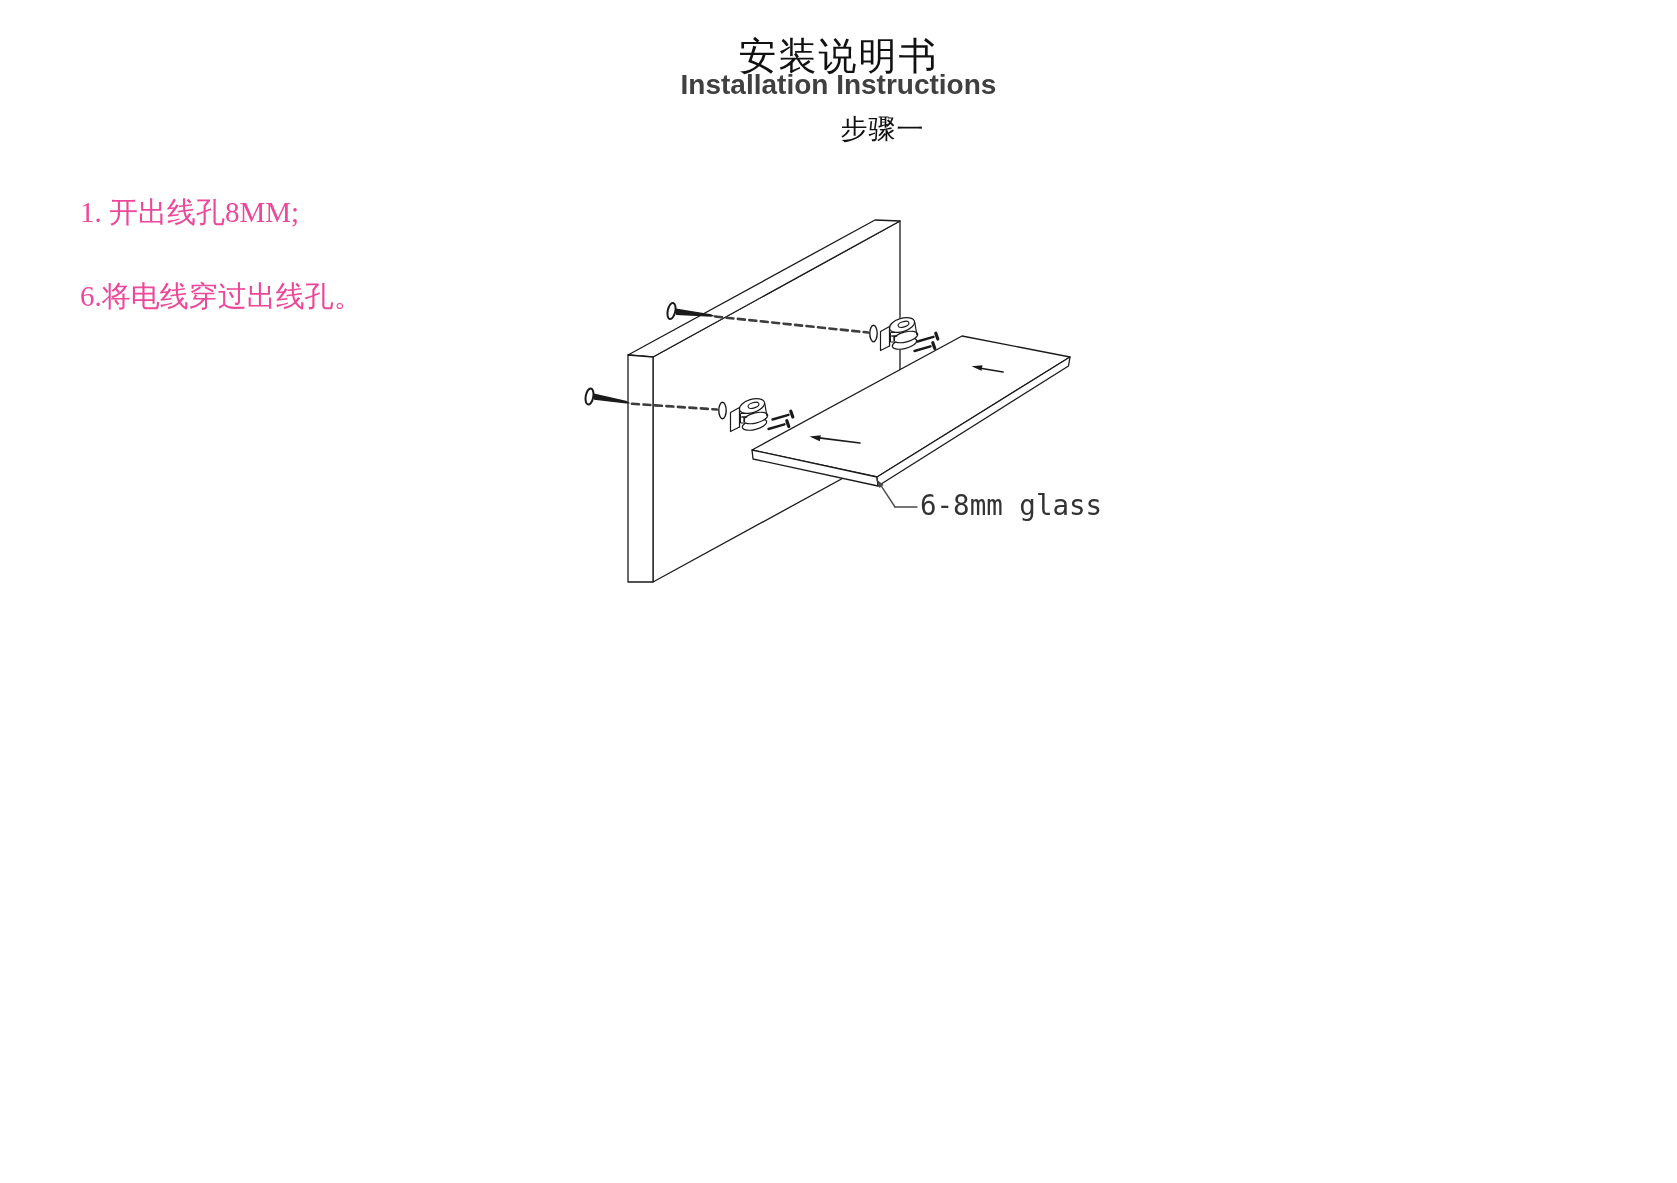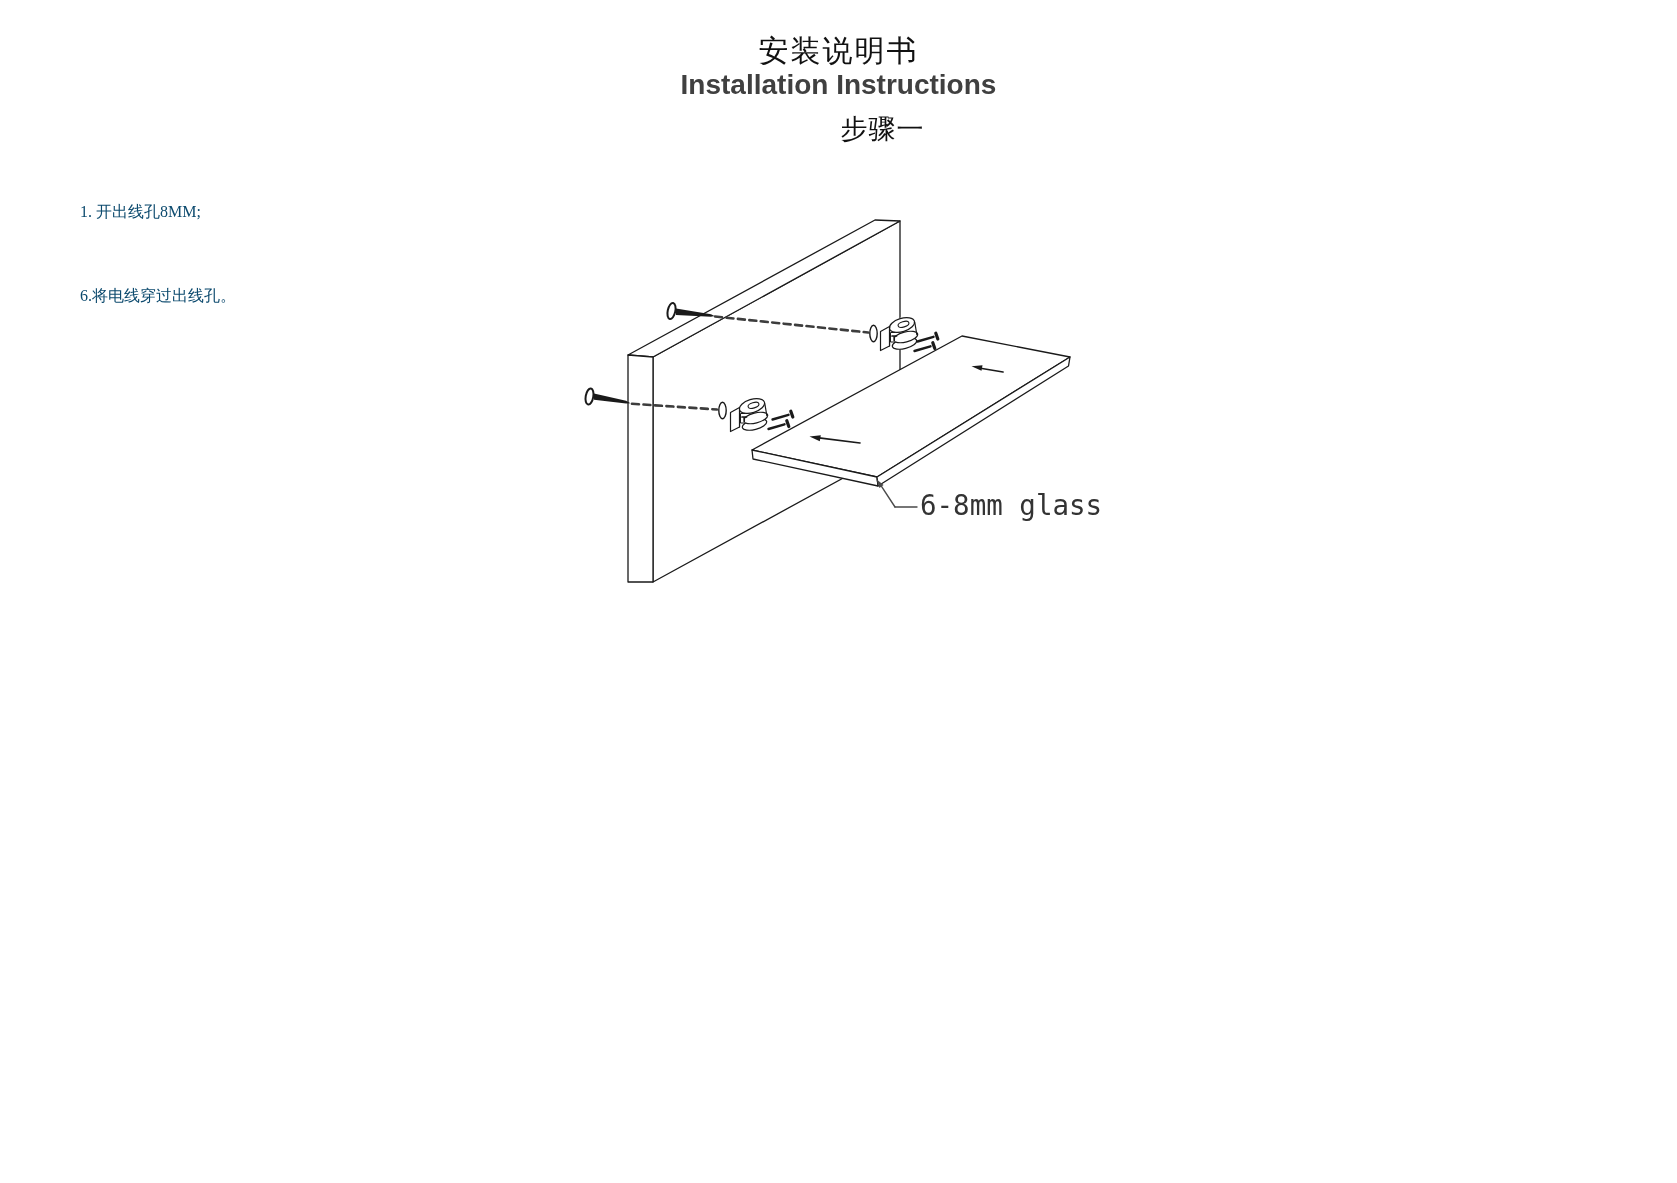--- a/index.html
+++ b/index.html
@@ -2,36 +2,36 @@
 <html><head>
 <meta charset="utf-8">
 <style>
   html,body{margin:0;padding:0;background:#fff;}
   .page{
     position:relative;width:1677px;height:1183px;background:#ffffff;
     font-family:"Liberation Sans",sans-serif;color:#1a1a1a;overflow:hidden;
   }
   .title-zh{
     position:absolute;top:31px;left:0;width:1677px;text-align:center;
-    font-size:30px;font-weight:500;letter-spacing:2px;color:#111;
+    font-size:38px;font-weight:500;letter-spacing:2px;color:#111;
     font-family:"Liberation Sans",sans-serif;
   }
   .title-en{
     position:absolute;top:69px;left:0;width:1677px;text-align:center;
     font-size:28px;font-weight:700;color:#404040;
     font-family:"Liberation Sans",sans-serif;
   }
   .title-step{
     position:absolute;top:111px;left:0;width:1677px;text-align:center;
     font-size:27px;font-weight:400;letter-spacing:1px;color:#111;margin-left:44px;
   }
   .instructions{
     position:absolute;left:80px;top:142px;
     font-family:"Liberation Serif",serif;
-    font-size:16px;line-height:28px;color:#0c4a6e;white-space:pre;
+    font-size:29px;line-height:28px;color:#ec4899;white-space:pre;
   }
   .drawing{position:absolute;left:0;top:0;}
   .glass-label-text{
     font-family:"DejaVu Sans Mono",monospace;
     font-size:27.5px;fill:#333;letter-spacing:0px;
   }
 </style>
 </head>
 <body>
 

